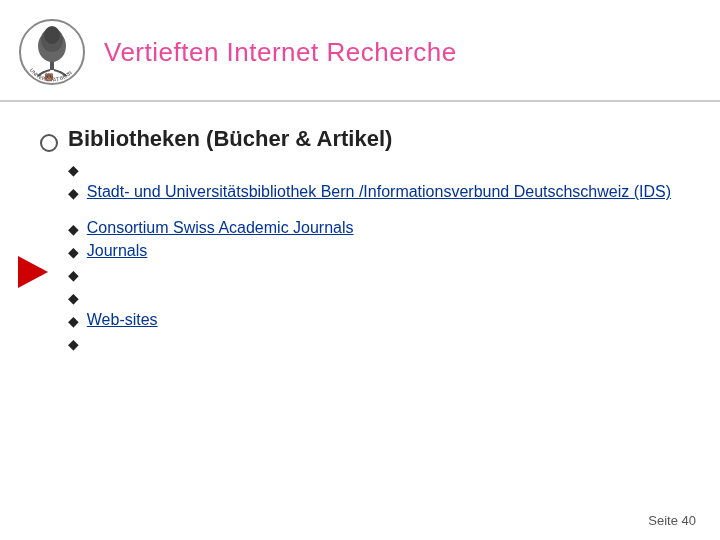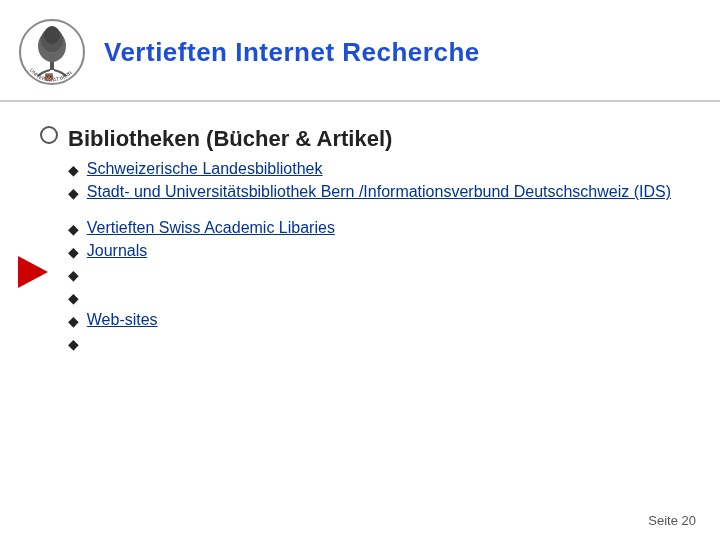--- a/index.html
+++ b/index.html
@@ -35,38 +35,38 @@
 
     .logo {
       width: 68px;
       height: 68px;
       margin-right: 18px;
       flex-shrink: 0;
     }
 
     .title {
       font-size: 26px;
-      font-weight: bold;
-      color: #1d4ed8;
+      font-weight: normal;
+      color: #ec4899;
       letter-spacing: 0.5px;
     }
 
     
     .content {
       padding: 24px 40px 20px 40px;
     }
 
     
     .section {
       margin-bottom: 18px;
     }
 
     .section-header {
       display: flex;
-      align-items: flex-start;
+      align-items: flex-end;
       margin-bottom: 8px;
     }
 
     .circle-bullet {
       width: 18px;
       height: 18px;
       border-radius: 50%;
       border: 2px solid #555555;
       background: white;
       margin-right: 10px;
@@ -169,34 +169,33 @@
   <div class="content">
 
     <div class="section">
       <div class="section-header">
         <div class="circle-bullet"></div>
         <span class="section-title">Bibliotheken (Bücher &amp; Artikel)</span>
       </div>
       <ul class="items-list">
         <li>
           <span class="diamond-bullet">◆</span>
-          <a class="item-link">Schweizerische Landesbibliothek</a>
         </li>
         <li>
           <span class="diamond-bullet">◆</span>
           <a class="item-link">Stadt- und Universitätsbibliothek Bern /Informationsverbund Deutschschweiz (IDS)</a>
         </li>
       </ul>
     </div>
 
     <div class="section">
       <ul class="items-list">
         <li>
           <span class="diamond-bullet">◆</span>
-          <a class="item-link">Vertieften Swiss Academic Libaries</a>
+          <a class="item-link">Consortium Swiss Academic Journals</a>
         </li>
         <li>
           <span class="diamond-bullet">◆</span>
           <a class="item-link">Journals</a>
         </li>
         <li style="position:relative;">
           <div class="arrow-indicator">
             <div class="red-arrow"></div>
           </div>
           <span class="diamond-bullet">◆</span>
@@ -210,16 +209,16 @@
         </li>
         <li>
           <span class="diamond-bullet">◆</span>
         </li>
       </ul>
     </div>
 
   </div>
 
   <div class="footer">
-    <span>Seite 20</span>
+    <span>Seite 40</span>
   </div>
 
 </div>
 
 </body></html>

